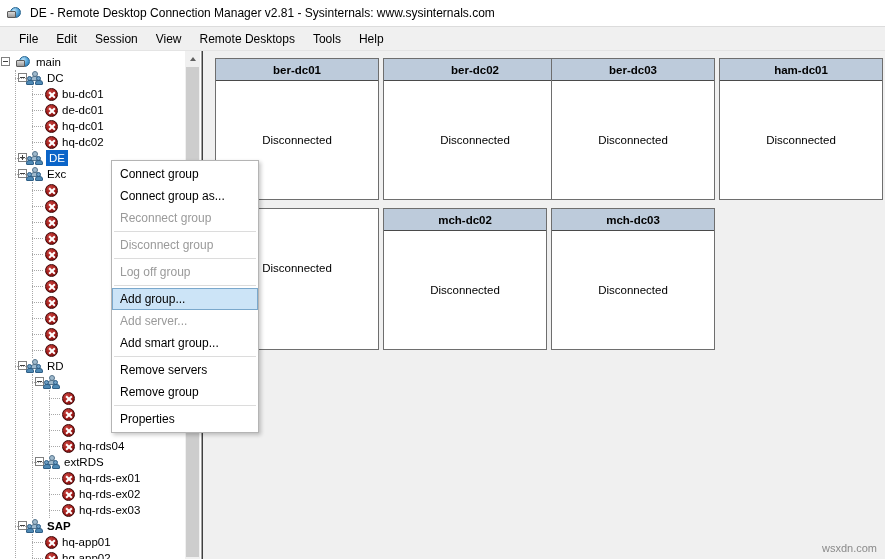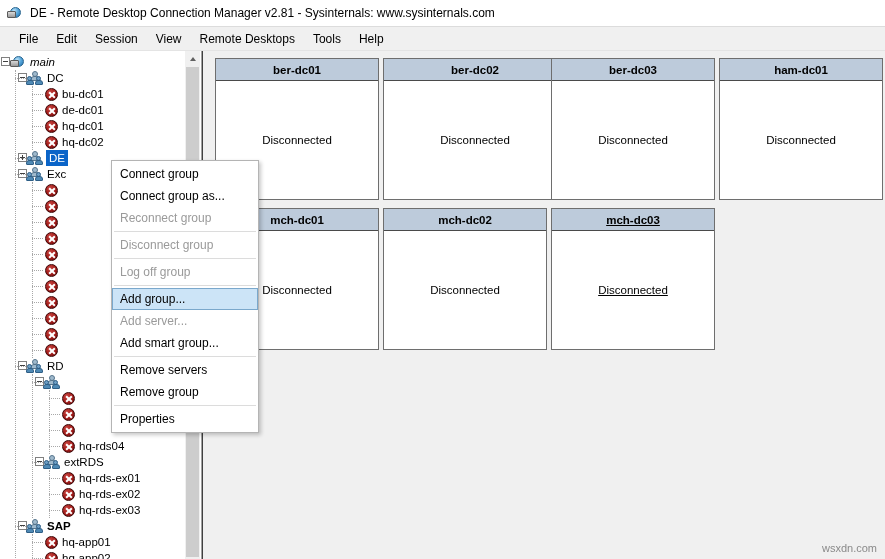--- a/index.html
+++ b/index.html
@@ -317,21 +317,21 @@
     <div class="menu-item">Edit</div>
     <div class="menu-item">Session</div>
     <div class="menu-item">View</div>
     <div class="menu-item">Remote Desktops</div>
     <div class="menu-item">Tools</div>
     <div class="menu-item">Help</div>
   </div>
 
   <div class="treepanel">
     <div class="tree" id="tree-root">
-        <div class="node" style="padding-left: 10px; font-style: italic;">
+        <div class="node" style="padding-left: 16px;">
           <div class="exp" style="left: 1px; top: 3px;"></div>
           <div class="ic ic-globe" style="position: relative; flex: 0 0 auto; width: 17px; height: 16px;">
             <div class="g-ball"></div>
             <div class="g-mon"></div>
           </div>
           <span class="lbl">main</span>
         </div>
         <div class="node" style="padding-left: 27px;">
           <div class="exp" style="left: 18px; top: 3px;"></div>
           <div class="ic ic-group" style="position: relative; flex: 0 0 auto; width: 17px; height: 16px;">
@@ -667,28 +667,27 @@
       </div>
       <div class="tile" style="left: 348px; top: 7px; width: 164px; height: 142px;">
         <div class="tile-header">ber-dc03</div>
         <div class="tile-body">Disconnected</div>
       </div>
       <div class="tile" style="left: 516px; top: 7px; width: 164px; height: 142px;">
         <div class="tile-header">ham-dc01</div>
         <div class="tile-body">Disconnected</div>
       </div>
       <div class="tile" style="left: 12px; top: 157px; width: 164px; height: 142px;">
-        <div class="tile-header">mch-dc01</div>
         <div class="tile-body">Disconnected</div>
       </div>
       <div class="tile" style="left: 180px; top: 157px; width: 164px; height: 142px;">
         <div class="tile-header">mch-dc02</div>
         <div class="tile-body">Disconnected</div>
       </div>
-      <div class="tile" style="left: 348px; top: 157px; width: 164px; height: 142px; text-decoration: underline;">
+      <div class="tile" style="left: 348px; top: 157px; width: 164px; height: 142px;">
         <div class="tile-header">mch-dc03</div>
         <div class="tile-body">Disconnected</div>
       </div>
     </div>
 
   <div class="ctxmenu" id="ctx-menu">
       <div class="ctx-item">Connect group</div>
       <div class="ctx-item">Connect group as...</div>
       <div class="ctx-item disabled">Reconnect group</div>
       <div class="ctx-sep"></div>

